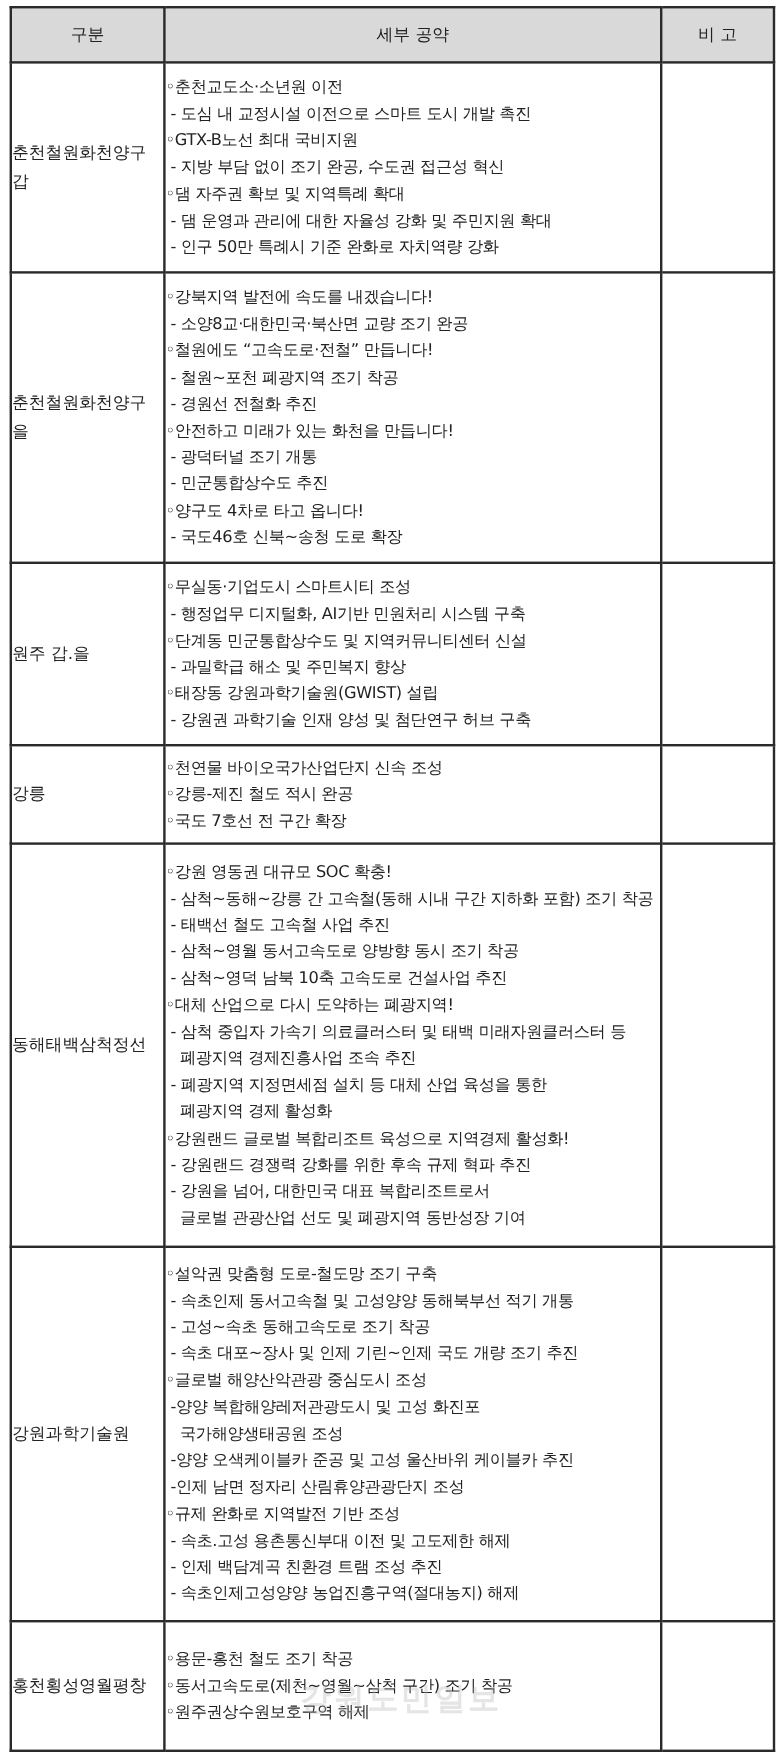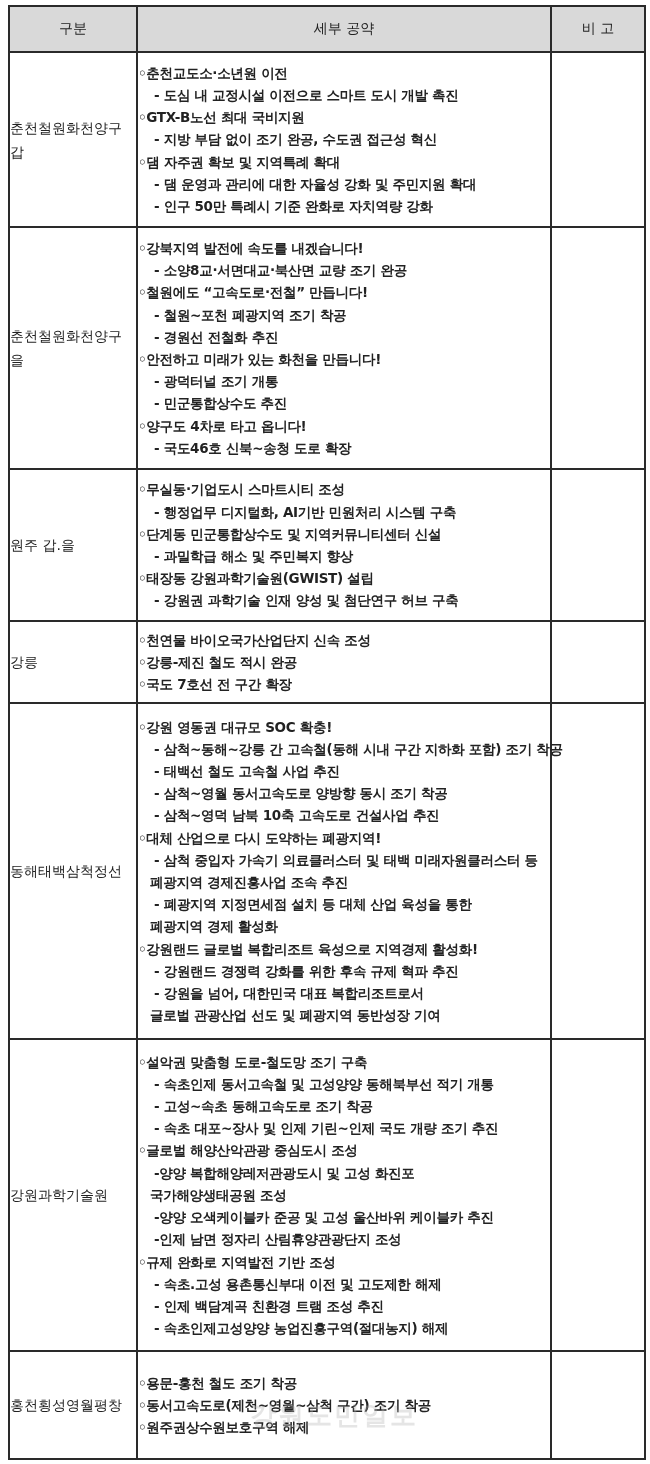--- a/index.html
+++ b/index.html
@@ -6,22 +6,22 @@
   body { width: 650px; height: 1464px; position: relative; overflow: hidden;
          font-family: "DejaVu Sans", "Liberation Sans", sans-serif; color: #222; }
   table.pledges { position: absolute; left: 8px; top: 5px; width: 636px;
                   border-collapse: collapse; table-layout: fixed; }
   table.pledges td, table.pledges th { border: 2px solid #2a2a2a; padding: 0; }
   col.c1 { width: 128px; } col.c2 { width: 414px; } col.c3 { width: 94px; }
   th { background: #d9d9d9; font-weight: normal; font-size: 14px; height: 44px; text-align: center; }
   td.region { text-align: left; vertical-align: middle; font-size: 14px; line-height: 24px; padding: 0 4px; }
   td.detail { vertical-align: middle; font-size: 13.5px; line-height: 22.2px; padding: 6px 6px 6px 8px; letter-spacing: -0.3px; }
   td.note { }
-  .line { white-space: nowrap; font-weight: bold; }
-  .line.item { padding-left: 16px; }
+  .line { white-space: nowrap; }
+  .line.item { padding-left: 4px; }
   .line.cont { padding-left: 12px; }
   .watermark { position: absolute; left: 250px; top: 1398px; font-size: 26px; color: rgba(180,180,180,0.35);
                font-weight: bold; letter-spacing: 2px; pointer-events: none; }
 </style>
 </head>
 <body>
 
 <table class="pledges">
   <colgroup>
       <col class="c1">
@@ -46,21 +46,21 @@
           <div class="line">◦댐 자주권 확보 및 지역특례 확대</div>
           <div class="line item">- 댐 운영과 관리에 대한 자율성 강화 및 주민지원 확대</div>
           <div class="line item">- 인구 50만 특례시 기준 완화로 자치역량 강화</div>
         </td>
         <td class="note"></td>
       </tr>
       <tr style="height: 242px;">
         <td class="region">춘천철원화천양구 을</td>
         <td class="detail">
           <div class="line">◦강북지역 발전에 속도를 내겠습니다!</div>
-          <div class="line item">- 소양8교·서면대교·북산면 교량 조기 완공</div>
+          <div class="line item">- 소양8교·대한민국·북산면 교량 조기 완공</div>
           <div class="line">◦철원에도 “고속도로·전철” 만듭니다!</div>
           <div class="line item">- 철원~포천 폐광지역 조기 착공</div>
           <div class="line item">- 경원선 전철화 추진</div>
           <div class="line">◦안전하고 미래가 있는 화천을 만듭니다!</div>
           <div class="line item">- 광덕터널 조기 개통</div>
           <div class="line item">- 민군통합상수도 추진</div>
           <div class="line">◦양구도 4차로 타고 옵니다!</div>
           <div class="line item">- 국도46호 신북~송청 도로 확장</div>
         </td>
         <td class="note"></td>

